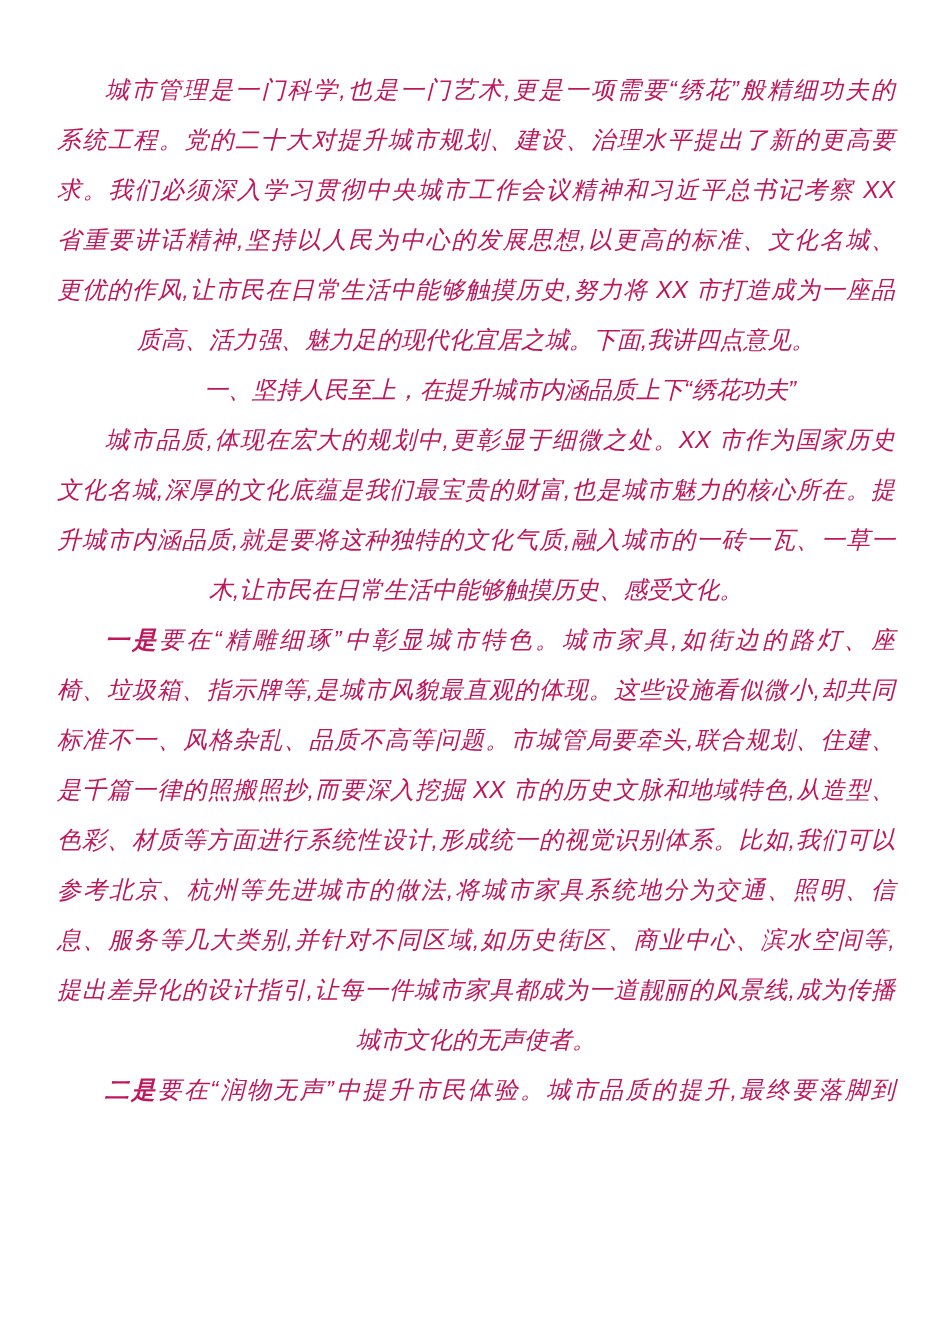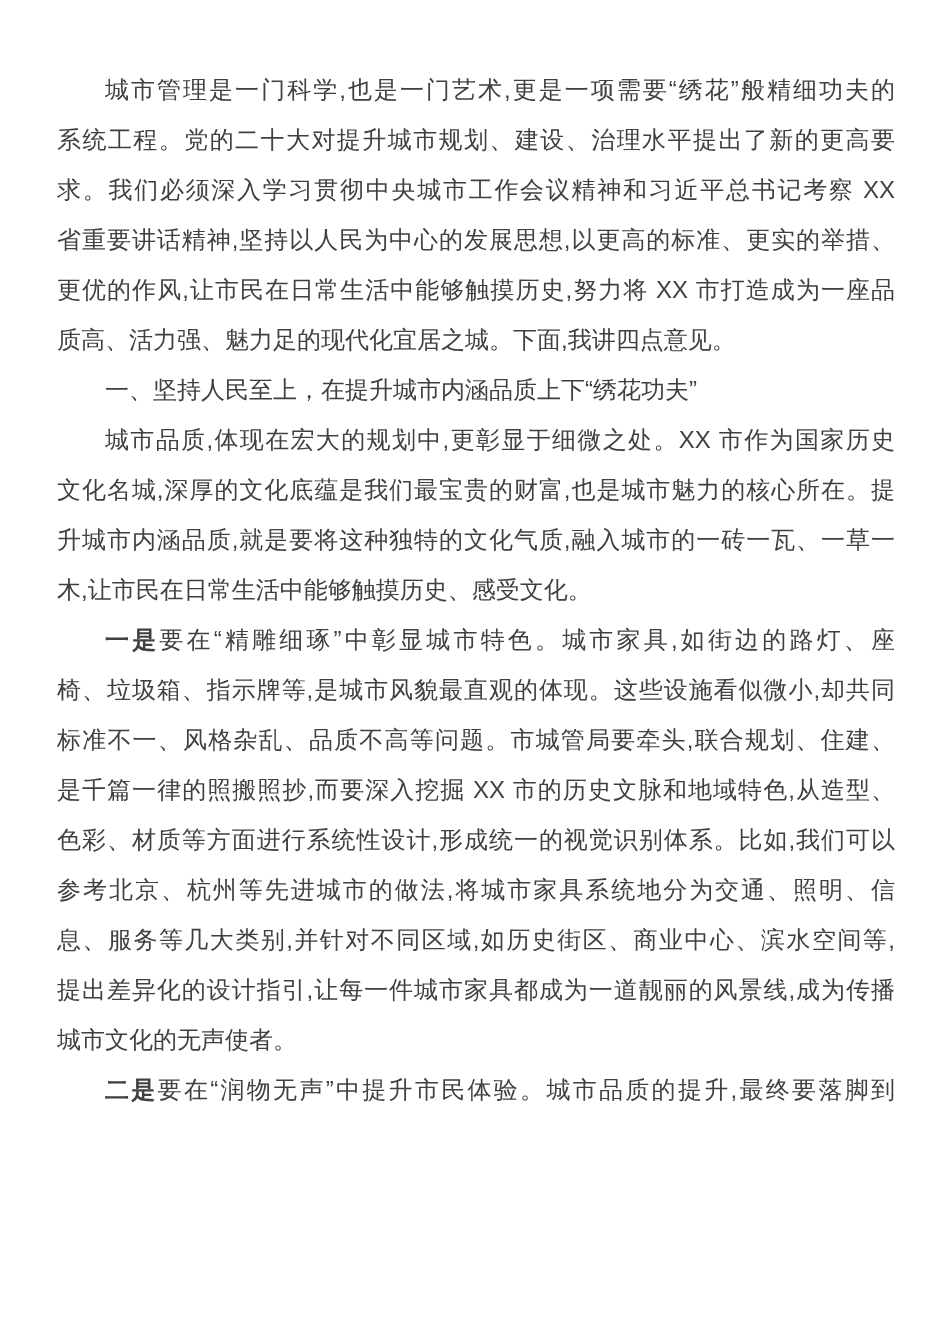--- a/index.html
+++ b/index.html
@@ -15,43 +15,43 @@
   .doc {
     box-sizing: border-box;
     width: 950px;
     padding: 65px 55px 0 57px;
     font-family: "Liberation Sans", sans-serif;
     font-size: 24px;
     line-height: 50px;
     color: #000000;
   }
   .line {
-    text-align: left;
+    text-align: center;
     white-space: normal;
   }
   .line.j {
     text-align: justify;
     text-align-last: justify;
   }
   .line.ind {
     text-indent: 2em;
   }
   .run.b {
     font-weight: 700;
   }
 </style>
 </head>
 <body style="background: rgb(255, 255, 255);">
 
-<div class="doc" id="doc" style="color: #404040;">
+<div class="doc" id="doc" style="color: #be185d; font-style: italic;">
     <div class="para">
       <div class="line j ind"><span class="run">城市管理是一门科学,也是一门艺术,更是一项需要“绣花”般精细功夫的</span></div>
       <div class="line j"><span class="run">系统工程。党的二十大对提升城市规划、建设、治理水平提出了新的更高要</span></div>
       <div class="line j"><span class="run">求。我们必须深入学习贯彻中央城市工作会议精神和习近平总书记考察 XX</span></div>
-      <div class="line j"><span class="run">省重要讲话精神,坚持以人民为中心的发展思想,以更高的标准、更实的举措、</span></div>
+      <div class="line j"><span class="run">省重要讲话精神,坚持以人民为中心的发展思想,以更高的标准、文化名城、</span></div>
       <div class="line j"><span class="run">更优的作风,让市民在日常生活中能够触摸历史,努力将 XX 市打造成为一座品</span></div>
       <div class="line"><span class="run">质高、活力强、魅力足的现代化宜居之城。下面,我讲四点意见。</span></div>
     </div>
     <div class="para">
       <div class="line ind"><span class="run">一、坚持人民至上，在提升城市内涵品质上下“绣花功夫”</span></div>
     </div>
     <div class="para">
       <div class="line j ind"><span class="run">城市品质,体现在宏大的规划中,更彰显于细微之处。XX 市作为国家历史</span></div>
       <div class="line j"><span class="run">文化名城,深厚的文化底蕴是我们最宝贵的财富,也是城市魅力的核心所在。提</span></div>
       <div class="line j"><span class="run">升城市内涵品质,就是要将这种独特的文化气质,融入城市的一砖一瓦、一草一</span></div>

